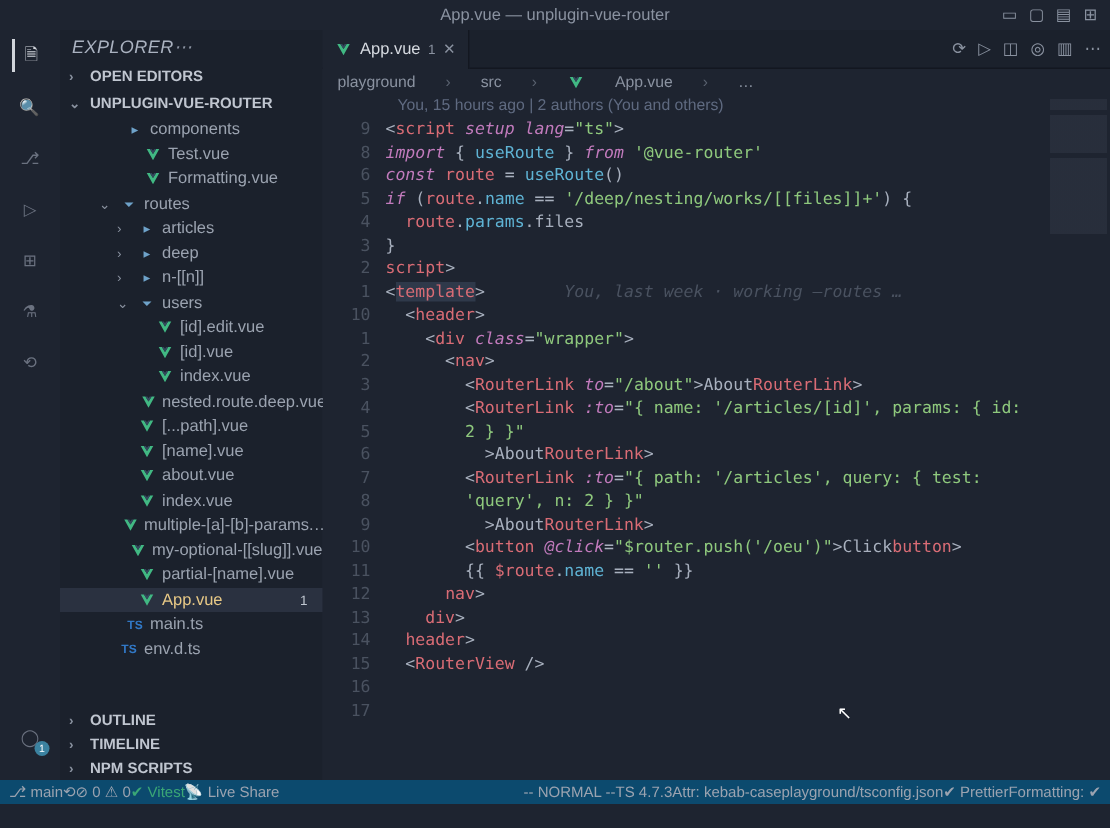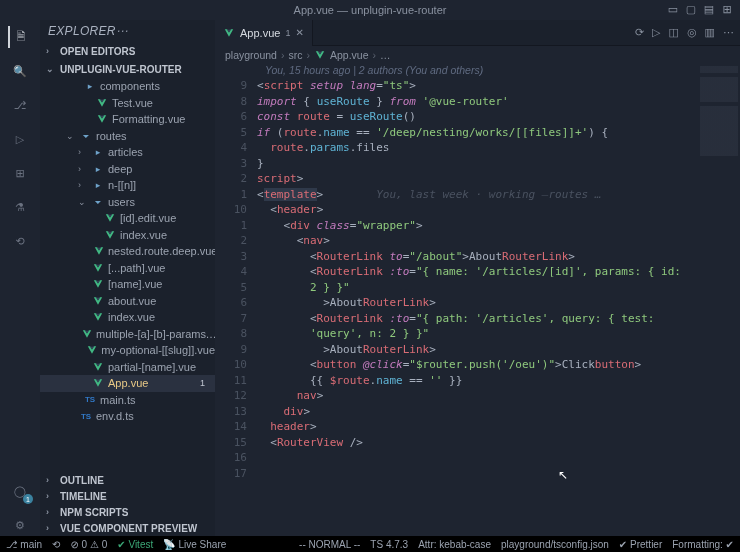--- a/index.html
+++ b/index.html
@@ -76,26 +76,26 @@
 .tab {
   display: flex; align-items: center; gap: 5px;
   height: 26px; padding: 0 8px;
   background: #1e2430;
   color: #d6dae0; font-size: 11px;
   border-right: 1px solid #131720;
 }
 .tab .close { color: #8a92a0; font-size: 10px; }
 .tabbar .right-actions { position: absolute; right: 6px; display: flex; gap: 8px; color: #8a92a0; }
 .breadcrumb {
-  height: 18px; display: flex; align-items: center; gap: 4px;
+  height: 18px; display: flex; align-items: center; gap: 20px;
   padding-left: 10px; font-size: 10.5px; color: #8a92a0;
 }
 .breadcrumb .sep { color: #5a6270; }
 .gitlens {
-  padding-left: 50px; color: #5f6a80; font-size: 10.5px; font-style: italic; height: 14px;
+  padding-left: 50px; color: #5f6a80; font-size: 10.5px; height: 14px;
 }
 .code {
   flex: 1; display: flex; font-family: Menlo, Consolas, monospace; font-size: 11px;
   line-height: 15.5px; overflow: hidden; position: relative;
 }
 .gutter {
   width: 42px; text-align: right; color: #4a5260; padding-right: 10px;
 }
 .code-body { flex: 1; color: #a8b0be; white-space: pre; }
 .minimap { position: absolute; right: 2px; top: 46px; width: 38px; height: 90px;
@@ -108,23 +108,23 @@
 .tok-s { color: #8fc97d; }
 .tok-v { color: #d96c75; }
 .tok-p { color: #a8b0be; }
 .tok-tag { color: #d96c75; }
 .inline-lens { color: #4a5260; font-style: italic; }
 .sel { background: #2f394a; }
 
 .statusbar {
   height: 16px;
   display: flex; align-items: center;
-  background: #000000; color: #9ba3b0; font-size: 10px;
-  padding: 0 6px; gap: 10px;
-  position: absolute; bottom: 0; left: 0; right: 0;
+  background: #0c4a6e; color: #9ba3b0; font-size: 10px;
+  padding: 0 6px; 
+  position: absolute; bottom: 16px; left: 0; right: 0;
 }
 .statusbar .grow { flex: 1; }
 .vue-v { color: #3ba776; }
 .ficon svg { width: 10px; height: 10px; display: block; }
 .ficon.vue svg path:first-child { fill: #41b883; }
 .ficon.vue svg path:last-child { fill: #34495e; }
 .ficon.folder { color: #6ea2c9; }
 .ficon.ts { color: #3178c6; font-weight: 700; font-size: 8px; }
 .cursor-ptr { position: absolute; left: 558px; top: 468px; font-size: 12px; color: #fff; pointer-events:none; }
 </style>
@@ -224,20 +224,30 @@
           </div>
           <div class="tree-item" style="--indent: 50px;">
             <span class="chev"></span>
             <span class="ficon vue">
               <svg viewBox="0 0 24 24">
                 <path d="M2 3h5l5 8 5-8h5L12 21z"></path>
                 <path d="M7 3h3l2 3 2-3h3l-5 8z"></path>
               </svg>
             </span>
             <span>[id].edit.vue</span>
+          </div>
+          <div class="tree-item" style="--indent: 50px;">
+            <span class="chev"></span>
+            <span class="ficon vue">
+              <svg viewBox="0 0 24 24">
+                <path d="M2 3h5l5 8 5-8h5L12 21z"></path>
+                <path d="M7 3h3l2 3 2-3h3l-5 8z"></path>
+              </svg>
+            </span>
+            <span>[id].vue</span>
           </div>
           <div class="tree-item" style="--indent: 50px;">
             <span class="chev"></span>
             <span class="ficon vue">
               <svg viewBox="0 0 24 24">
                 <path d="M2 3h5l5 8 5-8h5L12 21z"></path>
                 <path d="M7 3h3l2 3 2-3h3l-5 8z"></path>
               </svg>
             </span>
             <span>index.vue</span>

